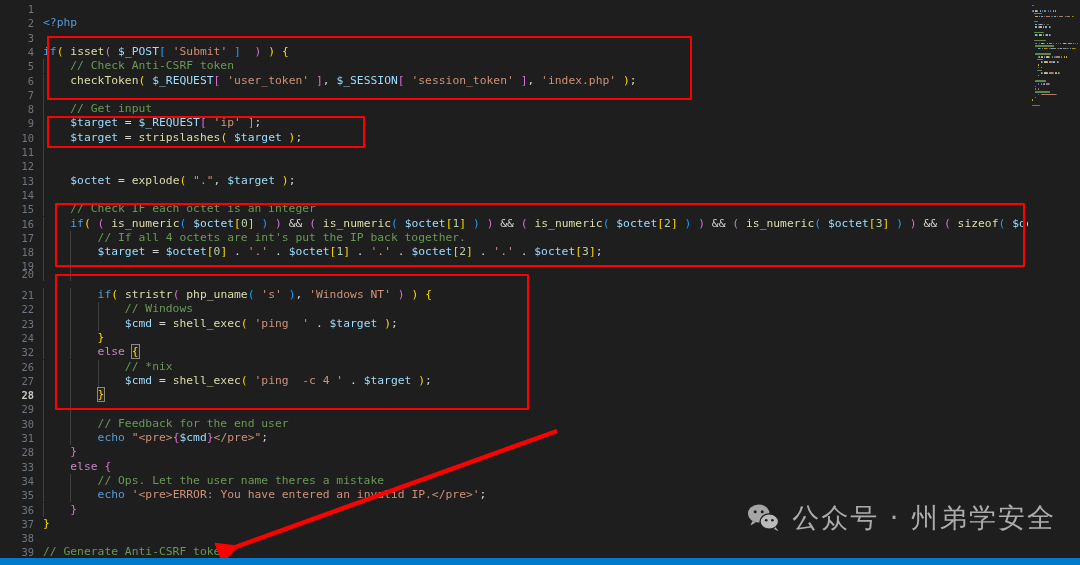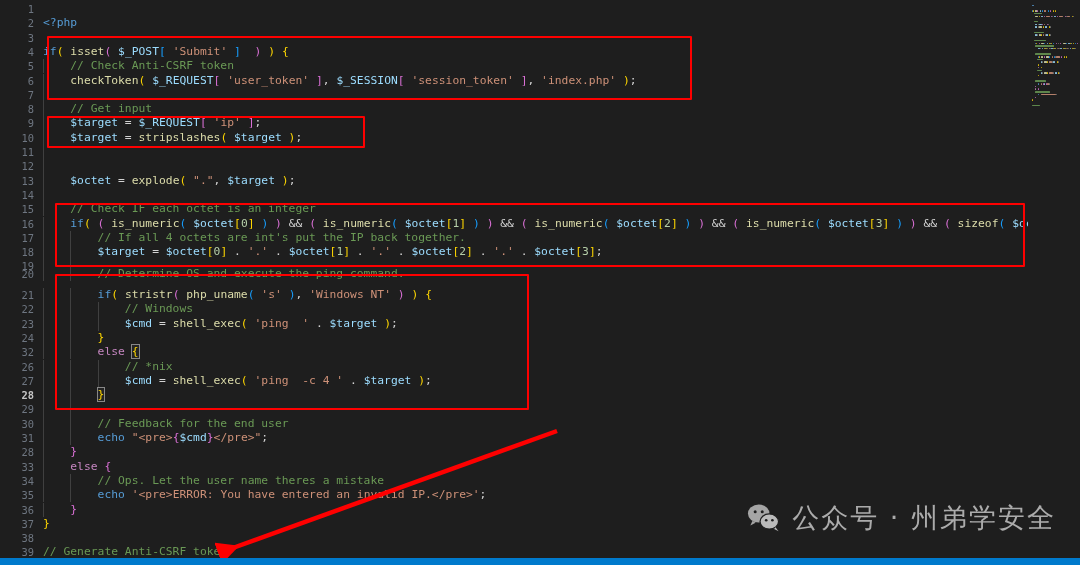--- a/index.html
+++ b/index.html
@@ -164,21 +164,21 @@
       <div class="line" style="top: 130.7px; position: absolute; left: 0px; width: 1080px;"><span class="guide" style="left: 43px;"></span><span class="ln">10</span><span class="txt"><span class="op">    </span><span class="var">$target</span><span class="op"> = </span><span class="fn">stripslashes</span><span class="p1">(</span><span class="op"> </span><span class="var">$target</span><span class="op"> </span><span class="p1">)</span><span class="op">;</span></span></div>
       <div class="line" style="top: 145px; position: absolute; left: 0px; width: 1080px;"><span class="guide" style="left: 43px;"></span><span class="ln">11</span><span class="txt"></span></div>
       <div class="line" style="top: 159.3px; position: absolute; left: 0px; width: 1080px;"><span class="guide" style="left: 43px;"></span><span class="ln">12</span></div>
       <div class="line" style="top: 173.6px; position: absolute; left: 0px; width: 1080px;"><span class="guide" style="left: 43px;"></span><span class="ln">13</span><span class="txt"><span class="op">    </span><span class="var">$octet</span><span class="op"> = </span><span class="fn">explode</span><span class="p1">(</span><span class="op"> </span><span class="str">"."</span><span class="op">, </span><span class="var">$target</span><span class="op"> </span><span class="p1">)</span><span class="op">;</span></span></div>
       <div class="line" style="top: 187.9px; position: absolute; left: 0px; width: 1080px;"><span class="guide" style="left: 43px;"></span><span class="ln">14</span><span class="txt"></span></div>
       <div class="line" style="top: 202.2px; position: absolute; left: 0px; width: 1080px;"><span class="guide" style="left: 43px;"></span><span class="ln">15</span><span class="txt"><span class="cmt">    // Check IF each octet is an integer</span></span></div>
       <div class="line" style="top: 216.5px; position: absolute; left: 0px; width: 1080px;"><span class="guide" style="left: 43px;"></span><span class="ln">16</span><span class="txt"><span class="op">    </span><span class="k">if</span><span class="p1">(</span><span class="op"> </span><span class="p2">(</span><span class="op"> </span><span class="fn">is_numeric</span><span class="p3">(</span><span class="op"> </span><span class="var">$octet</span><span class="p1">[</span><span class="num">0</span><span class="p1">]</span><span class="op"> </span><span class="p3">)</span><span class="op"> </span><span class="p2">)</span><span class="op"> </span><span class="op">&amp;&amp;</span><span class="op"> </span><span class="p2">(</span><span class="op"> </span><span class="fn">is_numeric</span><span class="p3">(</span><span class="op"> </span><span class="var">$octet</span><span class="p1">[</span><span class="num">1</span><span class="p1">]</span><span class="op"> </span><span class="p3">)</span><span class="op"> </span><span class="p2">)</span><span class="op"> </span><span class="op">&amp;&amp;</span><span class="op"> </span><span class="p2">(</span><span class="op"> </span><span class="fn">is_numeric</span><span class="p3">(</span><span class="op"> </span><span class="var">$octet</span><span class="p1">[</span><span class="num">2</span><span class="p1">]</span><span class="op"> </span><span class="p3">)</span><span class="op"> </span><span class="p2">)</span><span class="op"> </span><span class="op">&amp;&amp;</span><span class="op"> </span><span class="p2">(</span><span class="op"> </span><span class="fn">is_numeric</span><span class="p3">(</span><span class="op"> </span><span class="var">$octet</span><span class="p1">[</span><span class="num">3</span><span class="p1">]</span><span class="op"> </span><span class="p3">)</span><span class="op"> </span><span class="p2">)</span><span class="op"> </span><span class="op">&amp;&amp;</span><span class="op"> </span><span class="p2">(</span><span class="op"> </span><span class="fn">sizeof</span><span class="p3">(</span><span class="op"> </span><span class="var">$octet</span><span class="op"> </span><span class="p3">)</span><span class="op"> </span><span class="op">==</span></span></div>
       <div class="line" style="top: 230.8px; position: absolute; left: 0px; width: 1080px;"><span class="guide" style="left: 43px;"></span><span class="guide" style="left: 70.28px;"></span><span class="ln">17</span><span class="txt"><span class="cmt">        // If all 4 octets are int's put the IP back together.</span></span></div>
       <div class="line" style="top: 245.1px; position: absolute; left: 0px; width: 1080px;"><span class="guide" style="left: 43px;"></span><span class="guide" style="left: 70.28px;"></span><span class="ln">18</span><span class="txt"><span class="op">        </span><span class="var">$target</span><span class="op"> = </span><span class="var">$octet</span><span class="p1">[</span><span class="num">0</span><span class="p1">]</span><span class="op"> . </span><span class="str">'.'</span><span class="op"> . </span><span class="var">$octet</span><span class="p1">[</span><span class="num">1</span><span class="p1">]</span><span class="op"> . </span><span class="str">'.'</span><span class="op"> . </span><span class="var">$octet</span><span class="p1">[</span><span class="num">2</span><span class="p1">]</span><span class="op"> . </span><span class="str">'.'</span><span class="op"> . </span><span class="var">$octet</span><span class="p1">[</span><span class="num">3</span><span class="p1">]</span><span class="op">;</span></span></div>
       <div class="line" style="top: 259.4px; position: absolute; left: 0px; width: 1080px;"><span class="guide" style="left: 43px;"></span><span class="guide" style="left: 70.28px;"></span><span class="ln">19</span><span class="txt"></span></div>
-      <div class="line" style="top: 267px; position: absolute; left: 0px; width: 996px;"><span class="guide" style="left: 43px;"></span><span class="guide" style="left: 70.28px;"></span><span class="ln">20</span><span class="txt"><span class="cmt">        // Determine OS and execute the ping command.</span></span></div>
+      <div class="line" style="top: 267px; position: absolute; left: 0px; width: 996px;"><span class="guide" style="left: 43px;"></span><span class="guide" style="left: 70.28px;"></span><span class="ln">20</span></div>
       <div class="line" style="top: 288px; position: absolute; left: 0px; width: 1080px;"><span class="guide" style="left: 43px;"></span><span class="guide" style="left: 70.28px;"></span><span class="ln">21</span><span class="txt"><span class="op">        </span><span class="k">if</span><span class="p1">(</span><span class="op"> </span><span class="fn">stristr</span><span class="p2">(</span><span class="op"> </span><span class="fn">php_uname</span><span class="p3">(</span><span class="op"> </span><span class="str">'s'</span><span class="op"> </span><span class="p3">)</span><span class="op">, </span><span class="str">'Windows NT'</span><span class="op"> </span><span class="p2">)</span><span class="op"> </span><span class="p1">)</span><span class="op"> </span><span class="p1">{</span></span></div>
       <div class="line" style="top: 302.3px; position: absolute; left: 0px; width: 1080px;"><span class="guide" style="left: 43px;"></span><span class="guide" style="left: 70.28px;"></span><span class="guide" style="left: 97.56px;"></span><span class="ln">22</span><span class="txt"><span class="cmt">            // Windows</span></span></div>
       <div class="line" style="top: 316.6px; position: absolute; left: 0px; width: 1080px;"><span class="guide" style="left: 43px;"></span><span class="guide" style="left: 70.28px;"></span><span class="guide" style="left: 97.56px;"></span><span class="ln">23</span><span class="txt"><span class="op">            </span><span class="var">$cmd</span><span class="op"> = </span><span class="fn">shell_exec</span><span class="p1">(</span><span class="op"> </span><span class="str">'ping  '</span><span class="op"> . </span><span class="var">$target</span><span class="op"> </span><span class="p1">)</span><span class="op">;</span></span></div>
       <div class="line" style="top: 330.9px; position: absolute; left: 0px; width: 1080px;"><span class="guide" style="left: 43px;"></span><span class="guide" style="left: 70.28px;"></span><span class="ln">24</span><span class="txt"><span class="op">        </span><span class="p1">}</span></span></div>
       <div class="line" style="top: 345.2px; position: absolute; left: 0px; width: 1080px;"><span class="guide" style="left: 43px;"></span><span class="guide" style="left: 70.28px;"></span><span class="ln">32</span><span class="txt"><span class="op">        </span><span class="kp">else</span><span class="op"> </span><span class="p1 bmatch">{</span></span></div>
       <div class="line" style="top: 359.5px; position: absolute; left: 0px; width: 1080px;"><span class="guide" style="left: 43px;"></span><span class="guide" style="left: 70.28px;"></span><span class="guide" style="left: 97.56px;"></span><span class="ln">26</span><span class="txt"><span class="cmt">            // *nix</span></span></div>
       <div class="line" style="top: 373.8px; position: absolute; left: 0px; width: 1080px;"><span class="guide" style="left: 43px;"></span><span class="guide" style="left: 70.28px;"></span><span class="guide" style="left: 97.56px;"></span><span class="ln">27</span><span class="txt"><span class="op">            </span><span class="var">$cmd</span><span class="op"> = </span><span class="fn">shell_exec</span><span class="p1">(</span><span class="op"> </span><span class="str">'ping  -c 4 '</span><span class="op"> . </span><span class="var">$target</span><span class="op"> </span><span class="p1">)</span><span class="op">;</span></span></div>
       <div class="line" style="top: 388.1px; position: absolute; left: 0px; width: 1080px;"><span class="guide" style="left: 43px;"></span><span class="guide" style="left: 70.28px;"></span><span class="ln active">28</span><span class="txt"><span class="op">        </span><span class="p1 bmatch">}</span></span></div>
       <div class="line" style="top: 402.4px; position: absolute; left: 0px; width: 1080px;"><span class="guide" style="left: 43px;"></span><span class="guide" style="left: 70.28px;"></span><span class="ln">29</span><span class="txt"></span></div>
       <div class="line" style="top: 416.7px; position: absolute; left: 0px; width: 1080px;"><span class="guide" style="left: 43px;"></span><span class="guide" style="left: 70.28px;"></span><span class="ln">30</span><span class="txt"><span class="cmt">        // Feedback for the end user</span></span></div>

